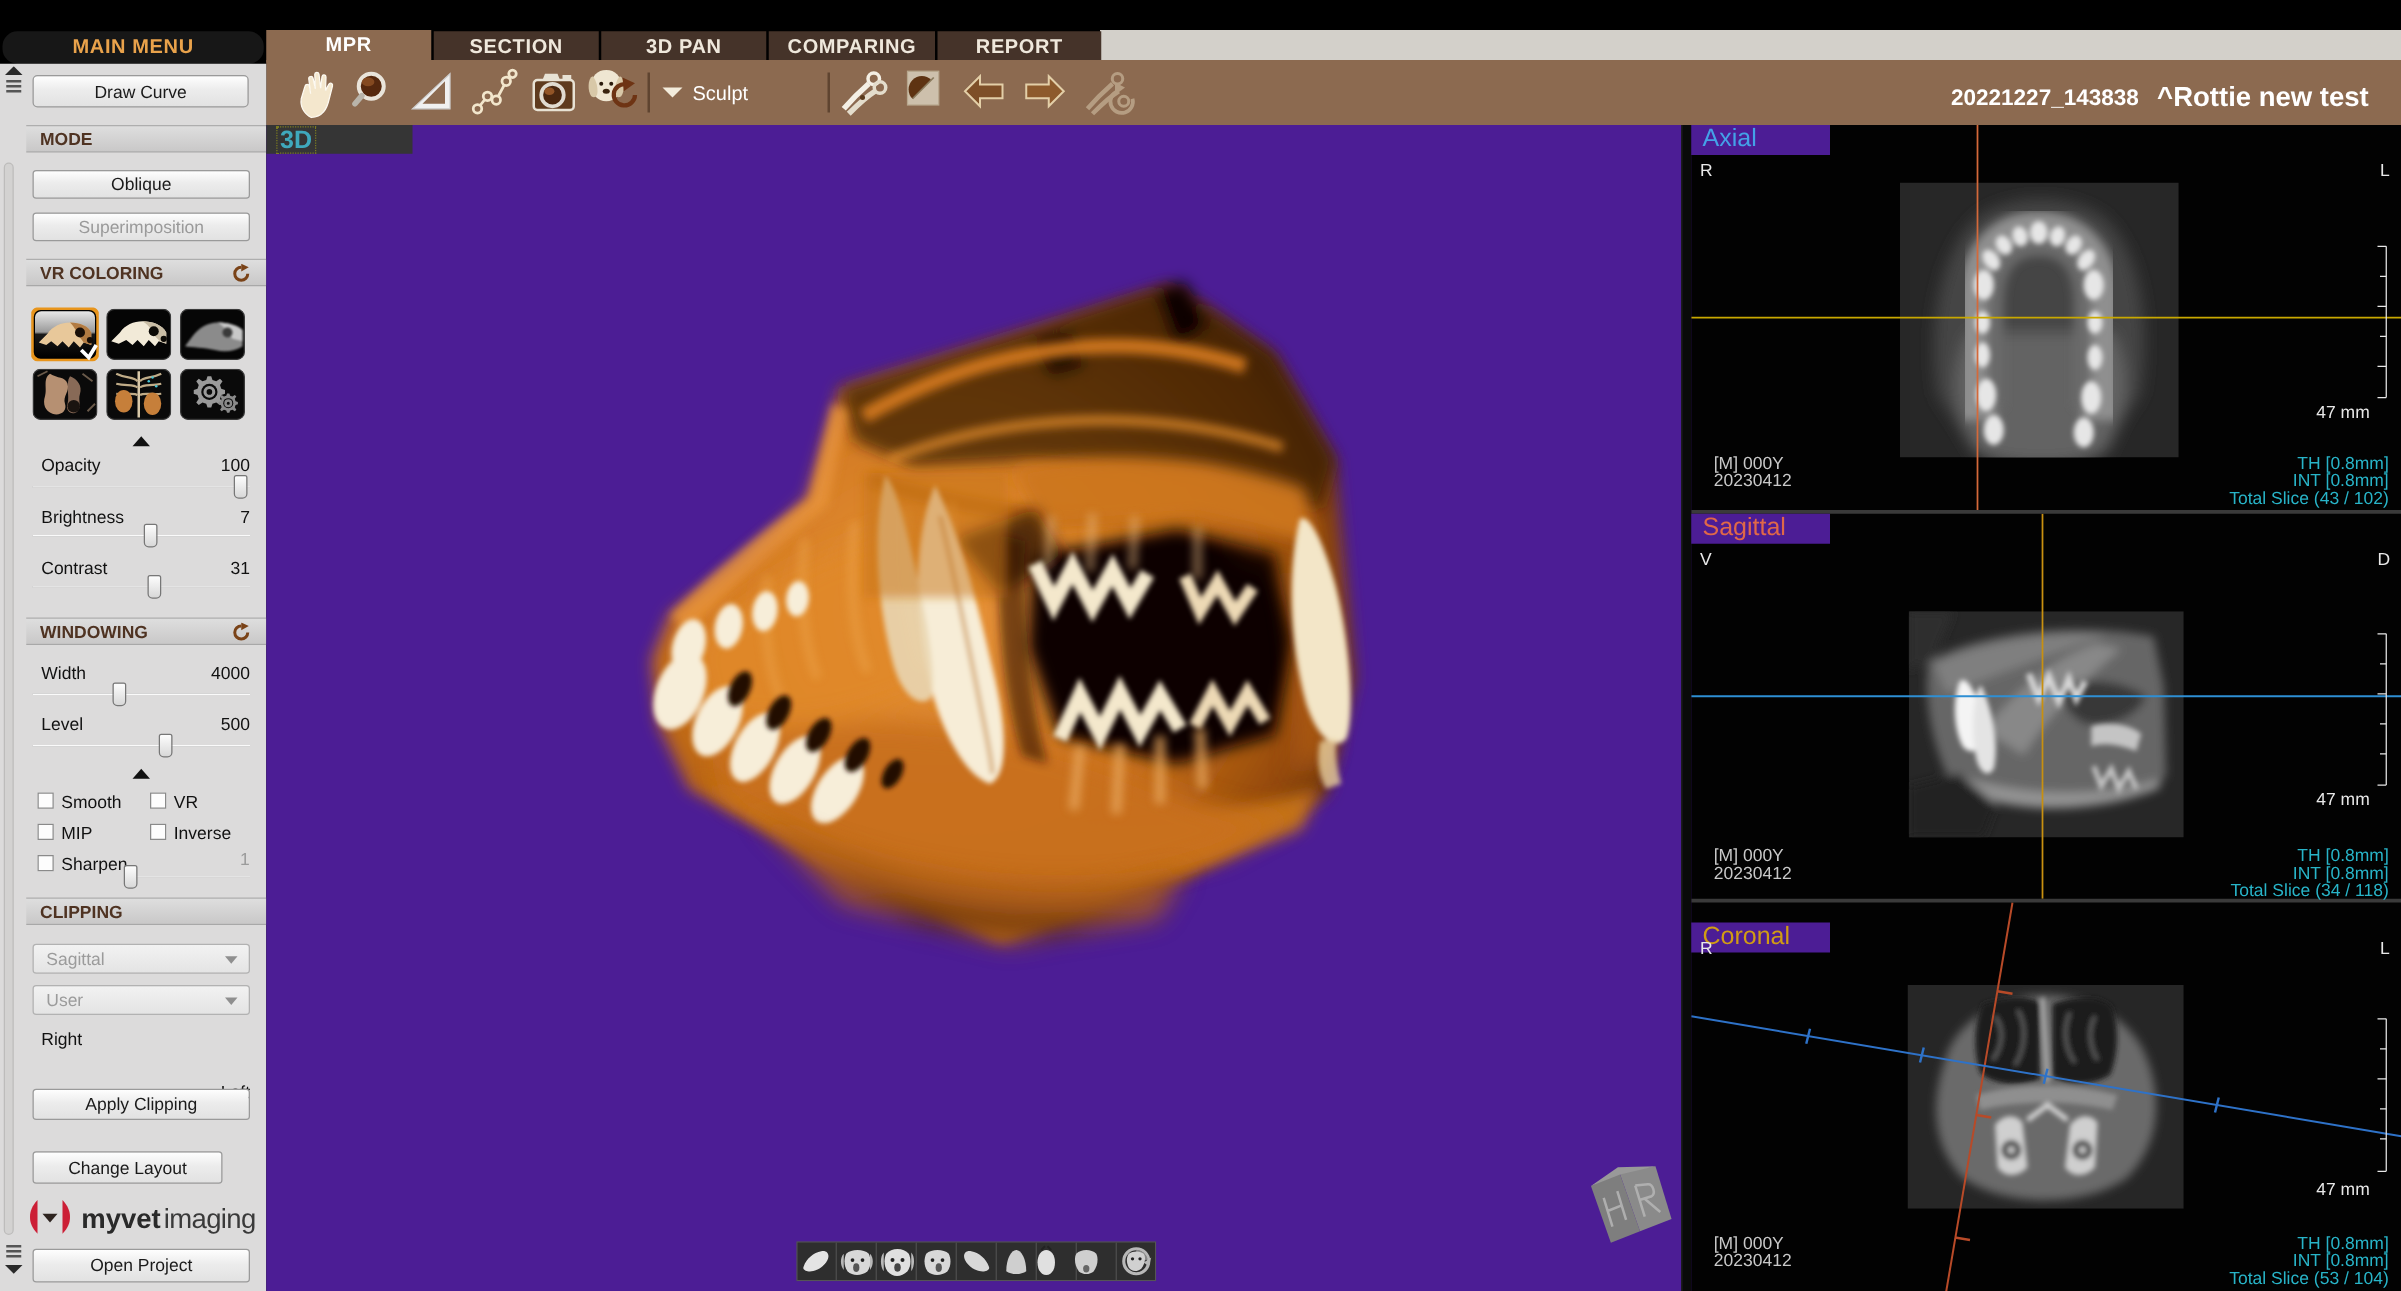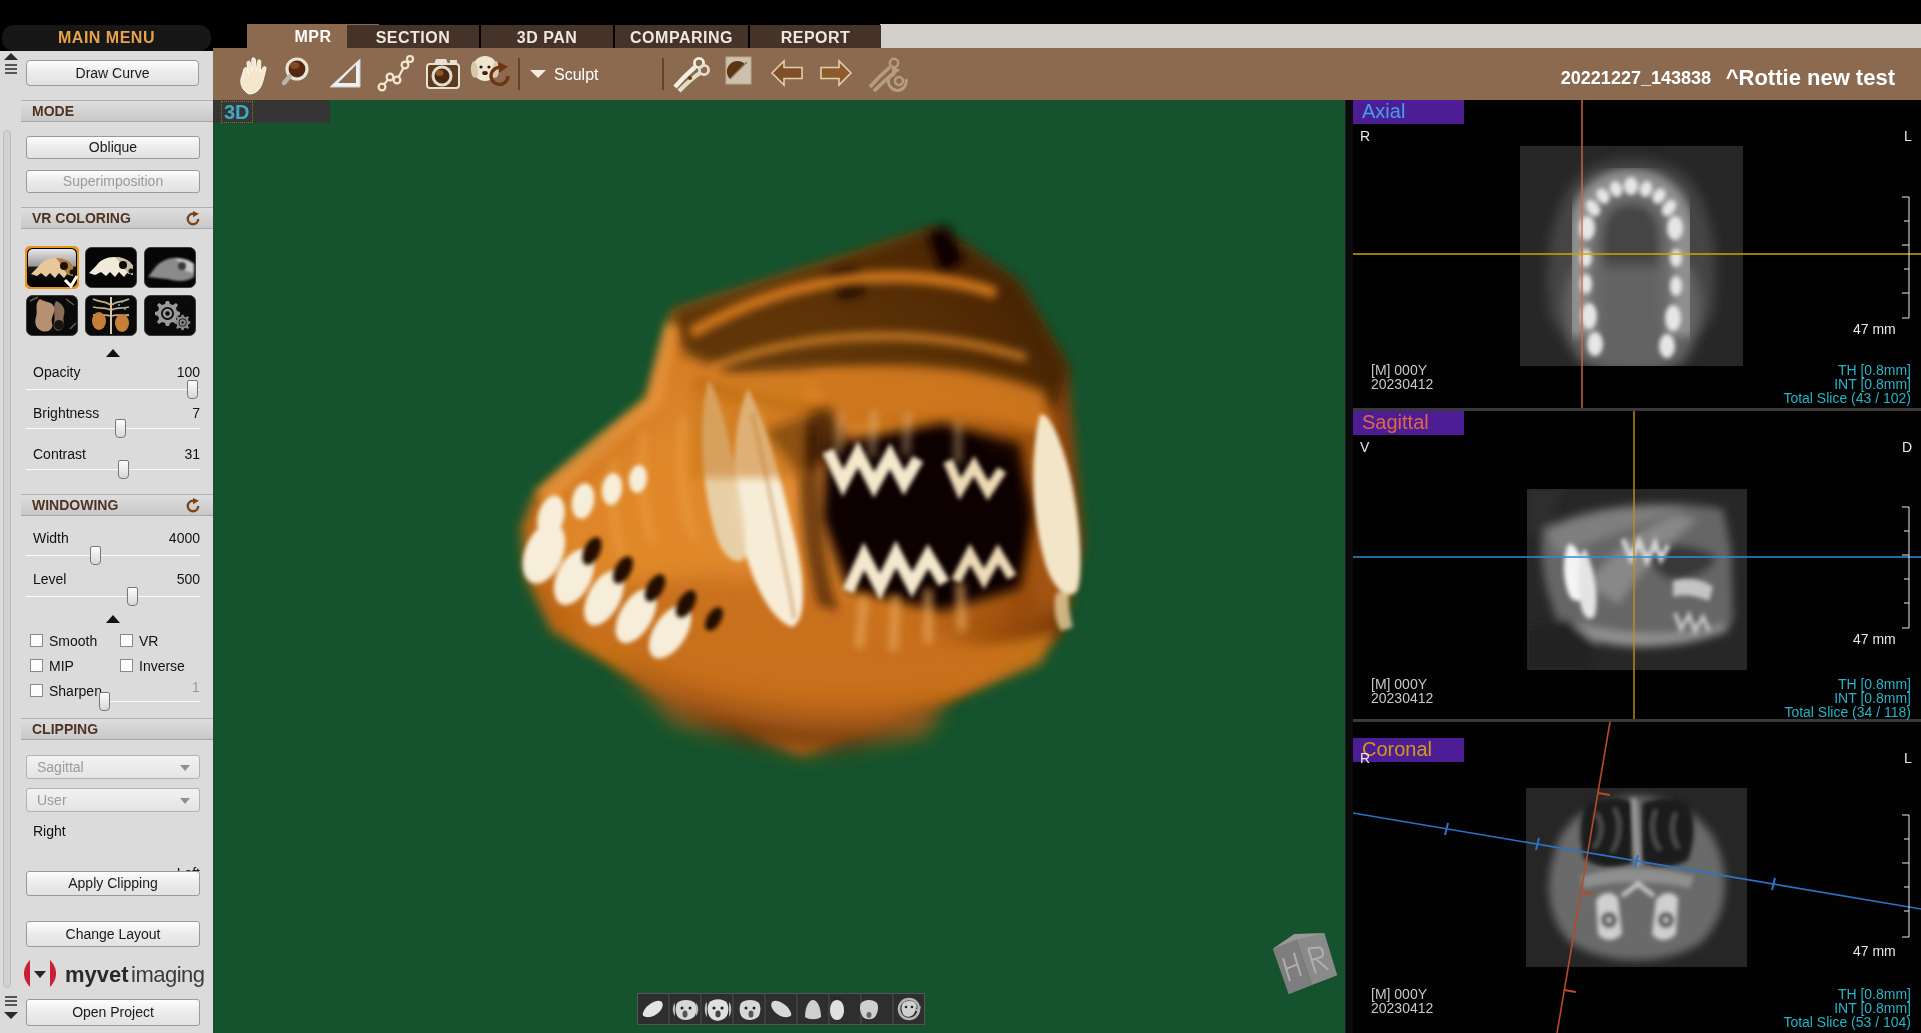--- a/index.html
+++ b/index.html
@@ -7,21 +7,21 @@
 body { font-family:"Liberation Sans", sans-serif; }
 #root { position:absolute; left:0; top:0; width:1921px; height:1033px; background:#000; }
 .abs { position:absolute; }
 
 
 #titlebar { position:absolute; left:0; top:0; width:1921px; height:25px; background:#f4f4f3; }
 #titlebar .ttext { position:absolute; left:27px; top:4px; font-size:14px; color:#111; }
 
 
 .tab { position:absolute; top:25px; height:25px; background:#453329; color:#efe8dc; font-size:16px; font-weight:bold; text-align:center; line-height:25px; letter-spacing:0.5px; }
-#tab-mpr { background:#8c6a50; color:#fff; top:24px; height:26px;margin-left:34px; }
+#tab-mpr { background:#8c6a50; color:#fff; top:24px; height:26px; }
 #tabfill { position:absolute; top:24px; height:24px; background:#d3d0ca; }
 
 
 #toolbar { position:absolute; left:213px; top:48px; width:1708px; height:52px; background:#8c6a50; }
 #mainmenu { position:absolute; left:2px; top:25px; width:209px; height:26px; background:#171717; color:#e9a24b; font-weight:bold; font-size:16px; text-align:center; line-height:26px; letter-spacing:0.5px;border-radius:12px; }
 
 
 #sidebar { position:absolute; left:0; top:51px; width:213px; height:982px; background:#dcdbdb; }
 .shead { position:absolute; left:21px; width:192px; height:22px; background:linear-gradient(#dedede,#c9c8c8); border-top:1px solid #aeaeae; border-bottom:1px solid #a8a8a8; color:#4f3322; font-size:14px; font-weight:bold; line-height:21px; padding-left:11px; }
 .btn { position:absolute; background:linear-gradient(#fefefe,#ececec 45%,#e2e2e2); border:1px solid #9a9a9a; border-radius:3px; font-size:14px; color:#1a1a1a; text-align:center; }
@@ -30,21 +30,21 @@
 .sval { position:absolute; font-size:14px; color:#111; text-align:right; }
 .track { position:absolute; height:1px; background:#8f8f8f; border-bottom:1px solid #fafafa; }
 .thumbh { position:absolute; width:11px; height:19px; background:linear-gradient(#fdfdfd,#d8d8d8); border:1px solid #777; border-radius:2px 2px 4px 4px; }
 .cb { position:absolute; width:13px; height:13px; background:#fdfdfd; border:1px solid #8a8a8a; }
 .cblab { position:absolute; font-size:14px; color:#111; }
 .ddl { position:absolute; left:26px; width:174px; height:24px; background:linear-gradient(#f2f2f2,#e4e4e4); border:1px solid #b2b2b2; border-radius:3px; color:#9b9b9b; font-size:14px; line-height:22px; padding-left:10px; }
 .ddl:after { content:""; position:absolute; right:9px; top:9px; border-left:5px solid transparent; border-right:5px solid transparent; border-top:6px solid #8f8f8f; }
 .uparr { position:absolute; width:0; height:0; border-left:7px solid transparent; border-right:7px solid transparent; border-bottom:8px solid #111; }
 
 
-#view3d { position:absolute; left:213px; top:100px; width:1239px; height:933px; background:#14532d; }
+#view3d { position:absolute; left:213px; top:100px; width:1239px; height:933px; background:#4c1d95; }
 #rightcol { position:absolute; left:1353px; top:100px; width:568px; height:933px; background:#020202; }
 .plabel { position:absolute; left:0; top:0; width:111px; height:24px; background:#4c1d95; font-size:20px; font-weight:normal; padding-left:9px; line-height:23px; }
 .ptxt { position:absolute; font-size:14px; color:#c8c8c8;margin-left:10px; }
 .cyan { color:#28b4c8; text-align:right; }
 .wlab { position:absolute; font-size:14px; color:#e8e8e8; }
 </style>
 </head>
 <body>
 <div id="root">
 
@@ -277,21 +277,21 @@
   <div class="track" style="left:105px;top:701px;width:95px;"></div>
   <div class="thumbh" style="left:99px;top:692px;"></div>
 
   <div class="shead" style="top:718px;">CLIPPING</div>
   <div class="ddl" style="top:755px;">Sagittal</div>
   <div class="ddl" style="top:788px;">User</div>
   <div class="slabel" style="left:33px;top:823px;">Right</div>
     <div class="sval" style="left:150px;top:823px;width:50px;margin-top:42px;">Left</div>
   <div class="btn" style="left:26px;top:871px;width:174px;height:25px;line-height:23px;">Apply Clipping</div>
 
-  <div class="btn" style="left:26px;top:921px;width:174px;height:26px;line-height:24px;">Change Layout</div>
+  <div class="btn" style="left:26px;top:921px;width:152px;height:26px;line-height:24px;">Change Layout</div>
 
   <svg class="abs" style="left:22px;top:958px" width="184" height="32" viewBox="0 0 184 32">
     <path d="M 8 2 C 3.5 7 2 11 2 15.5 C 2 20 3.5 24 8 29 L 8 2 Z" fill="#cc1f36"></path>
     <path d="M 28 2 C 32.5 7 34 11 34 15.5 C 34 20 32.5 24 28 29 L 28 2 Z" fill="#cc1f36"></path>
     <polygon points="12,13 24,13 18,20" fill="#2e2420"></polygon>
     <text x="43" y="24" font-family="Liberation Sans, sans-serif" font-size="22" font-weight="bold" fill="#2a2a2a" letter-spacing="0">myvet</text>
     <text x="109" y="24" font-family="Liberation Sans, sans-serif" font-size="22" font-weight="normal" fill="#3a3a3a" letter-spacing="-0.5">imaging</text>
   </svg>
 
   <div class="btn" style="left:26px;top:999px;width:174px;height:27px;line-height:25px;">Open Project</div>

